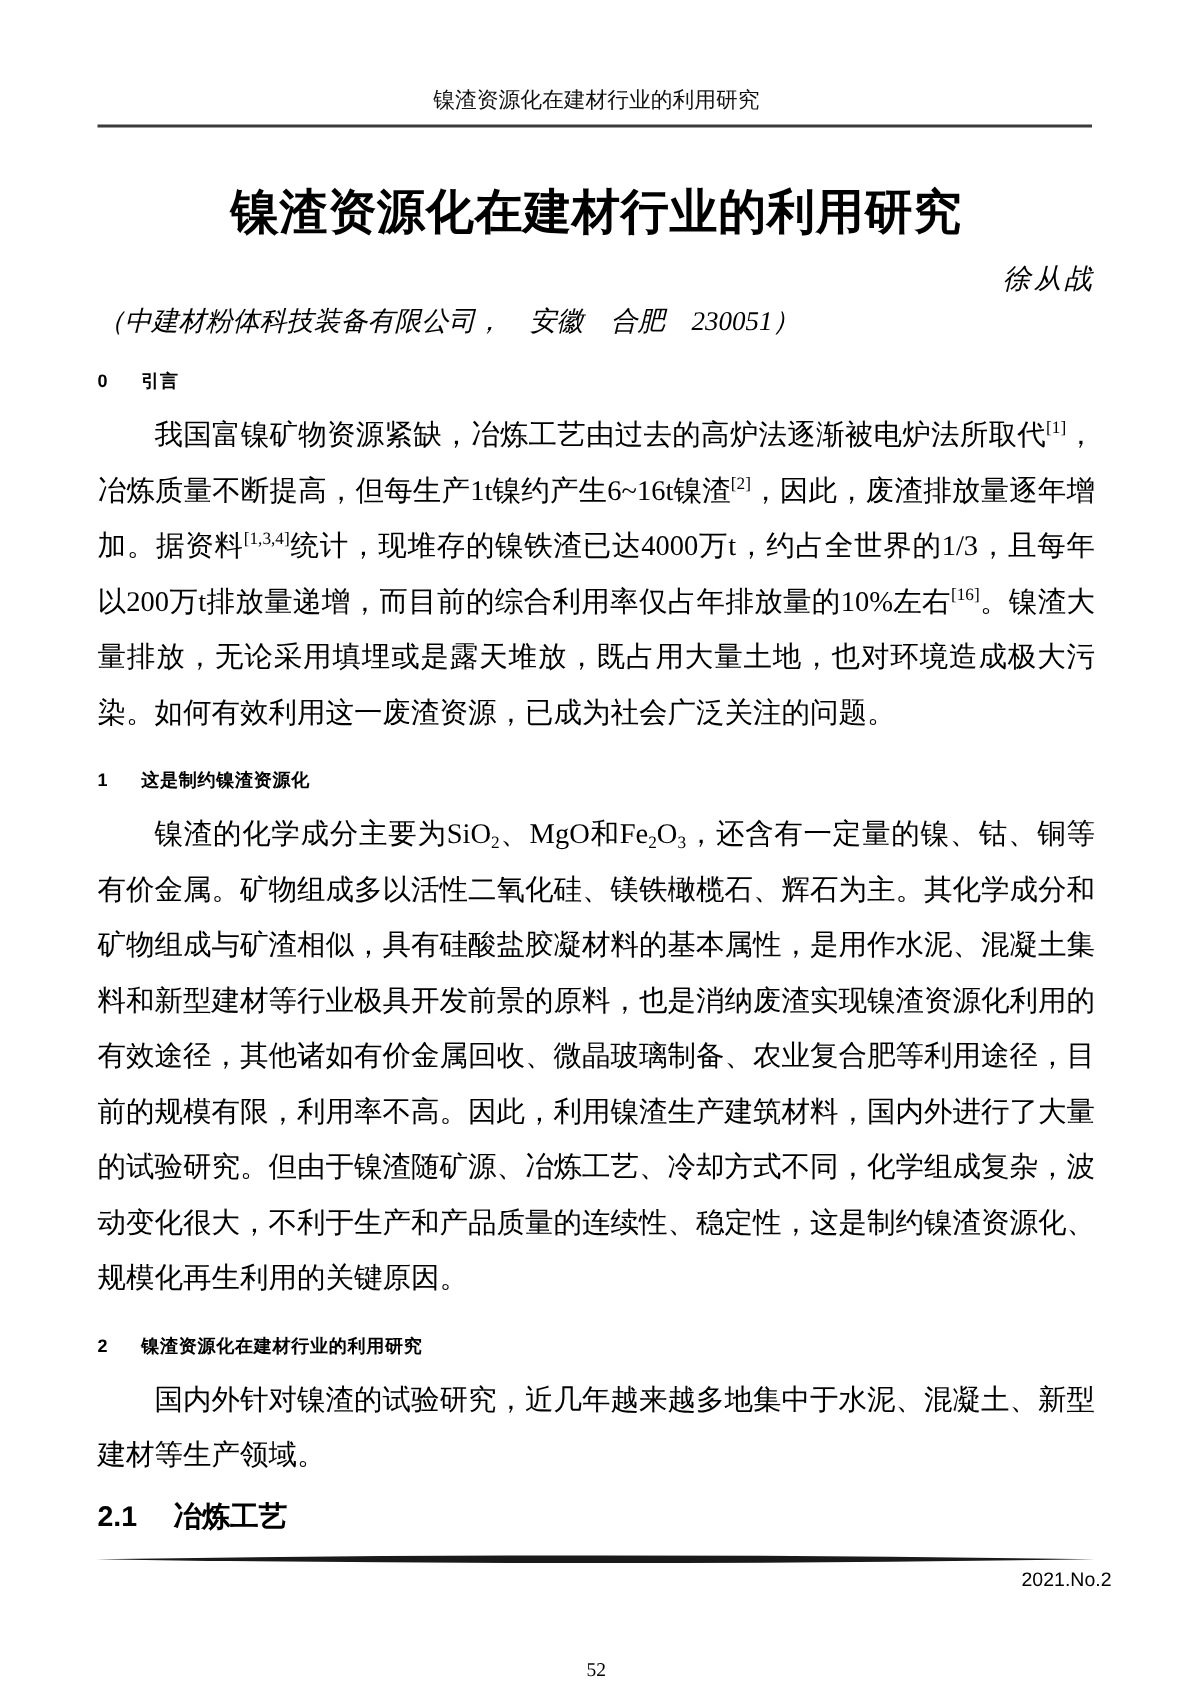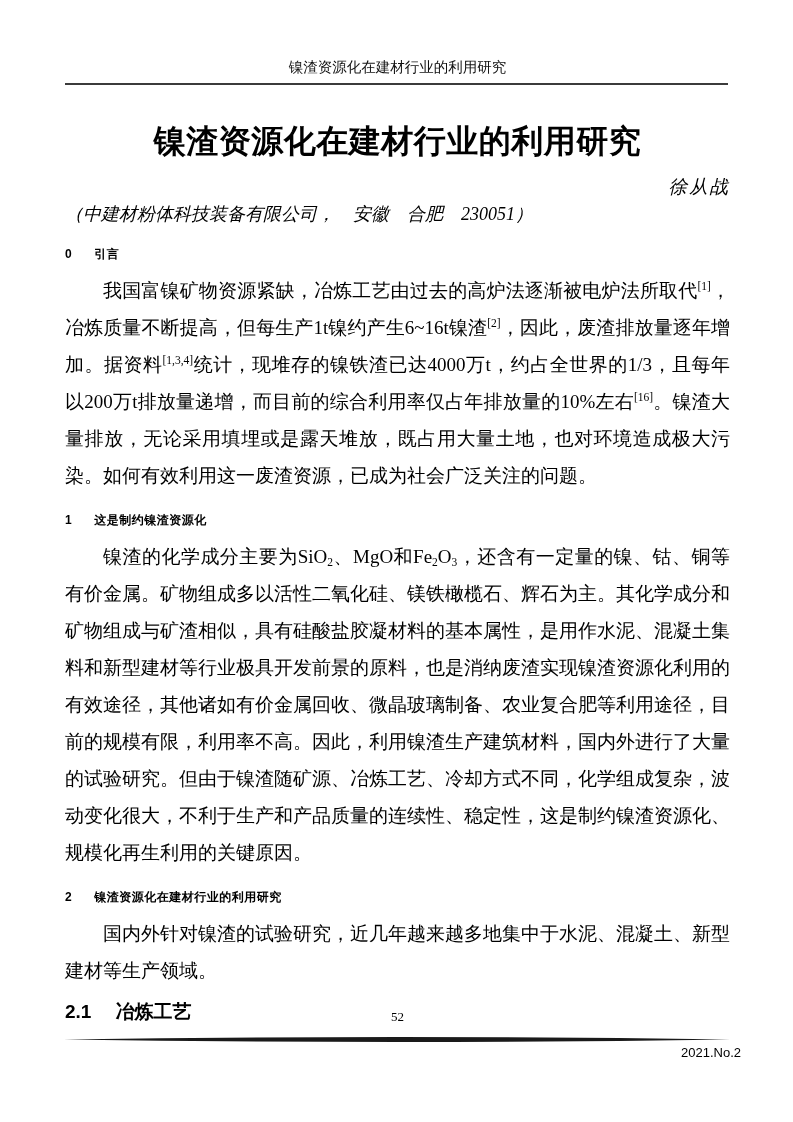--- a/index.html
+++ b/index.html
@@ -49,21 +49,21 @@
     text-align:justify; text-indent:38px; word-break:break-all;
   }
   .para sup, .para sub {
     font-size:11.5px; line-height:0; font-family:"Liberation Serif",serif;
   }
   .para sup { vertical-align:super; }
   .para sub { vertical-align:-3px; }
   
   .footer-rule { position:absolute; top:1036px; left:64px; width:666px; height:7px; }
   .page-number {
-    position:absolute; top:1008px; left:65px; width:665px;
+    position:absolute; top:1104px; left:65px; width:665px;
     text-align:center; font-size:13px; line-height:18px;
   }
   .issue-number {
     position:absolute; top:1044px; right:52px;
     font-size:13px; line-height:18px;
     font-family:"Liberation Sans","DejaVu Sans",sans-serif;
   }
 </style>
 </head>
 <body>

